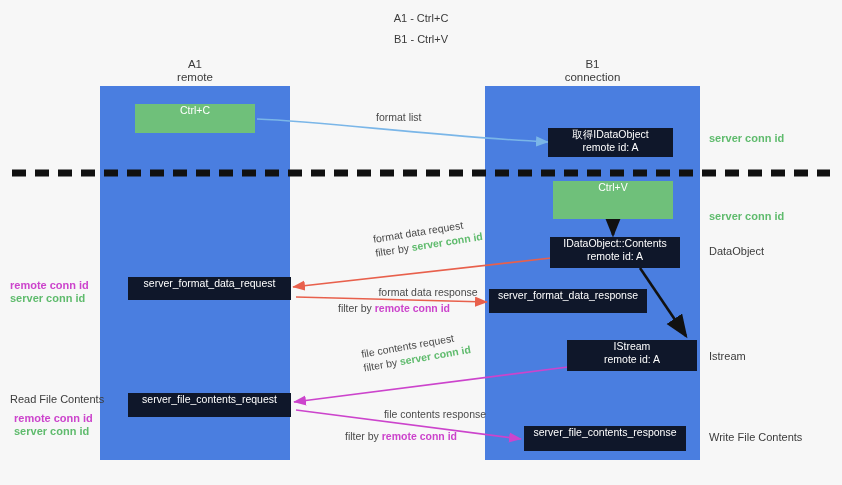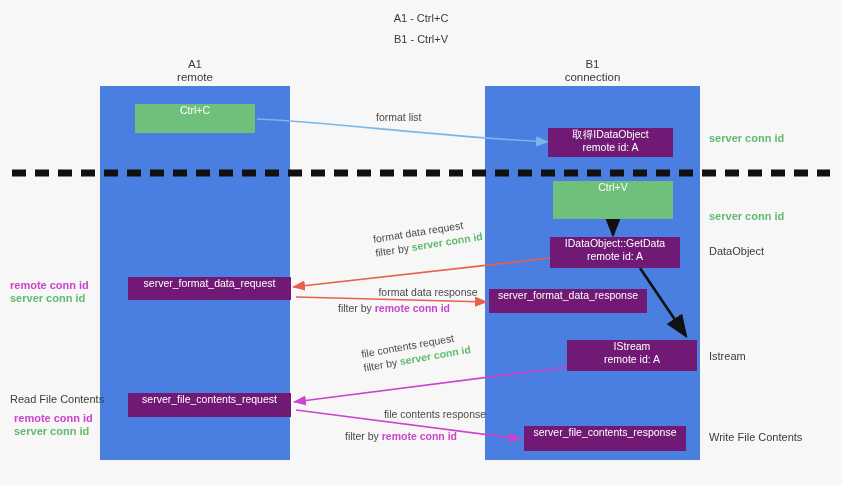--- a/index.html
+++ b/index.html
@@ -25,21 +25,21 @@
     font-size:11px;color:#3a3a3a;line-height:21px;
   }
   .title span{display:block;}
 
   .box{
     position:absolute;box-sizing:border-box;
     display:flex;flex-direction:column;align-items:center;justify-content:flex-start;
     color:#ffffff;font-size:10.5px;line-height:12.5px;text-align:center;
   }
   .box .l2{display:block;}
-  .orange{background:#701a75;}
+  .orange{background:#0f172a;}
   .green{background:#6fc07a;}
 
   .side-label{position:absolute;font-size:11px;line-height:13px;}
   .green-txt{color:#5fbb6d;font-weight:bold;}
   .magenta-txt{color:#cc44cc;font-weight:bold;}
   .dark-txt{color:#3b3b3b;}
 
   .edge-label{position:absolute;font-size:10.5px;line-height:14px;color:#4a4a4a;white-space:nowrap;}
   .edge-label b{font-weight:bold;}
   .rot-1{transform:rotate(-9deg);transform-origin:left top;}
@@ -107,21 +107,21 @@
   <div class="box orange" style="left:548px;top:128px;width:125px;height:29px;">
     <span>取得IDataObject</span>
     <span class="l2">remote id: A</span>
   </div>
 
   <div class="box green" style="left:553px;top:181px;width:120px;height:38px;">
     <span>Ctrl+V</span>
   </div>
 
   <div class="box orange" style="left:550px;top:237px;width:130px;height:31px;">
-    <span>IDataObject::GetData</span>
+    <span>IDataObject::Contents</span>
     <span class="l2">remote id: A</span>
   </div>
 
   <div class="box orange" style="left:567px;top:340px;width:130px;height:31px;">
     <span>IStream</span>
     <span class="l2">remote id: A</span>
   </div>
 
   <div class="box orange" style="left:128px;top:277px;width:163px;height:23px;">
     <span>server_format_data_request</span>

